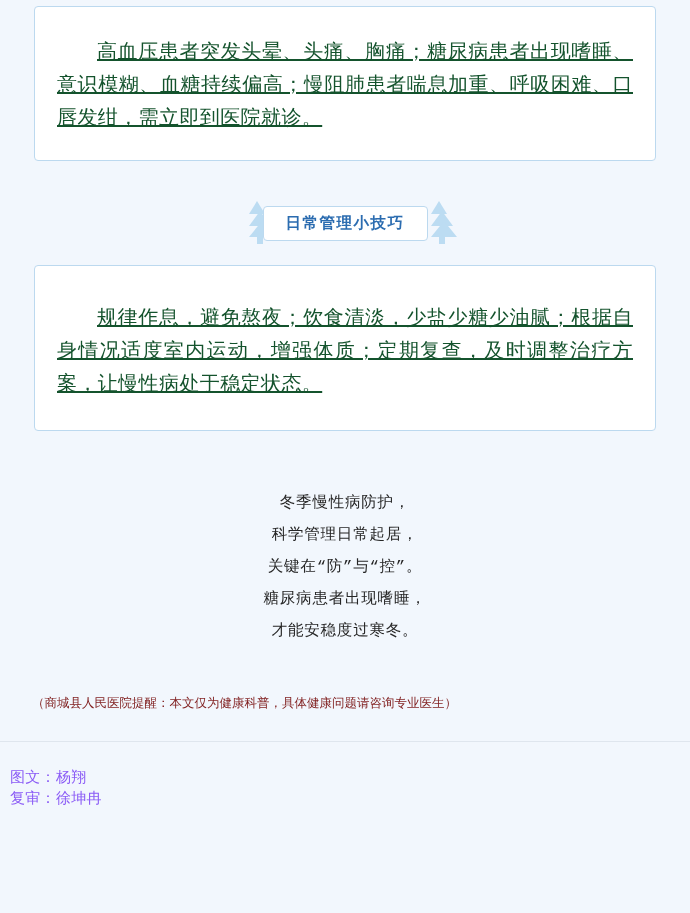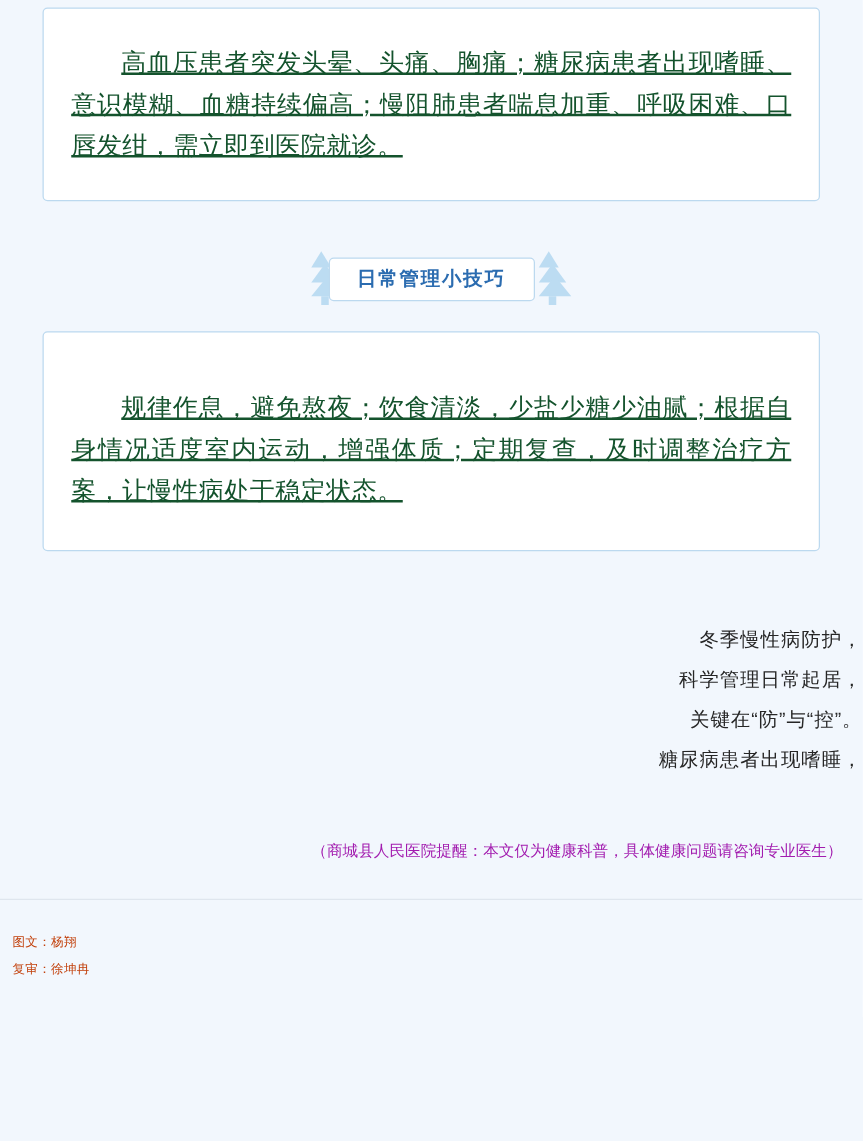--- a/index.html
+++ b/index.html
@@ -33,21 +33,21 @@
     border: 1px solid #bcd9ef;
     border-radius: 4px;
     box-sizing: border-box;
   }
   .box-1 {
     margin-top: 6px;
     padding: 28px 22px 26px 22px;
   }
   .box-2 {
     margin-top: 0;
-    padding: 45px 22px 30px 22px;
+    padding: 35px 22px 30px 22px;
   }
   .para {
     margin: 0;
     font-size: 20px;
     line-height: 33px;
     color: #14532d;
     text-indent: 2em;
     text-align: justify;
     letter-spacing: 0.4px;
     text-decoration: underline;
@@ -99,50 +99,50 @@
     position: absolute;
     top: 36px; left: -3px;
     width: 6px; height: 7px;
     background: #bcdcf2;
   }
   .tree-left { left: 40px; top: 0; }
   .tree-right { right: 28px; top: 0; }
   
   .poem {
     margin: 56px 0 0 0;
-    text-align: right;
+    text-align: center;
+    font-family: Liberation Mono, monospace;
   }
   .poem-line {
     font-size: 15.5px;
     line-height: 32px;
     color: #262626;
     letter-spacing: 0.8px;
   }
   
   .disclaimer {
     margin: 46px 0 0 0;
-    padding: 0 16px;
+    padding: 0 32px;
     font-size: 12.5px;
-    color: #a21caf;
+    color: #7f1d1d;
     line-height: 20px;
-    text-align: right;
   }
   
   .divider {
     margin: 28px 0 0 0;
     height: 1px;
     background: #dfe6ee;
     width: 100%;
   }
   .credits {
     padding: 24px 10px 0 10px;
   }
   .credit-line {
-    font-size: 10px;
-    color: #c2410c;
+    font-size: 15px;
+    color: #8b5cf6;
     line-height: 21px;
     letter-spacing: 0.3px;
   }
 </style>
 </head>
 <body>
 
 <div class="page">
   <div class="article">
 
@@ -168,20 +168,21 @@
 
     <div class="box box-2">
       <p class="para">规律作息，避免熬夜；饮食清淡，少盐少糖少油腻；根据自身情况适度室内运动，增强体质；定期复查，及时调整治疗方案，让慢性病处于稳定状态。</p>
     </div>
 
     <div class="poem">
       <div class="poem-line">冬季慢性病防护，</div>
       <div class="poem-line">科学管理日常起居，</div>
       <div class="poem-line">关键在“防”与“控”。</div>
       <div class="poem-line">糖尿病患者出现嗜睡，</div>
+      <div class="poem-line">才能安稳度过寒冬。</div>
     </div>
 
     <div class="disclaimer">（商城县人民医院提醒：本文仅为健康科普，具体健康问题请咨询专业医生）</div>
 
     <div class="divider"></div>
 
     <div class="credits">
       <div class="credit-line">图文：杨翔</div>
       <div class="credit-line">复审：徐坤冉</div>
     </div>

